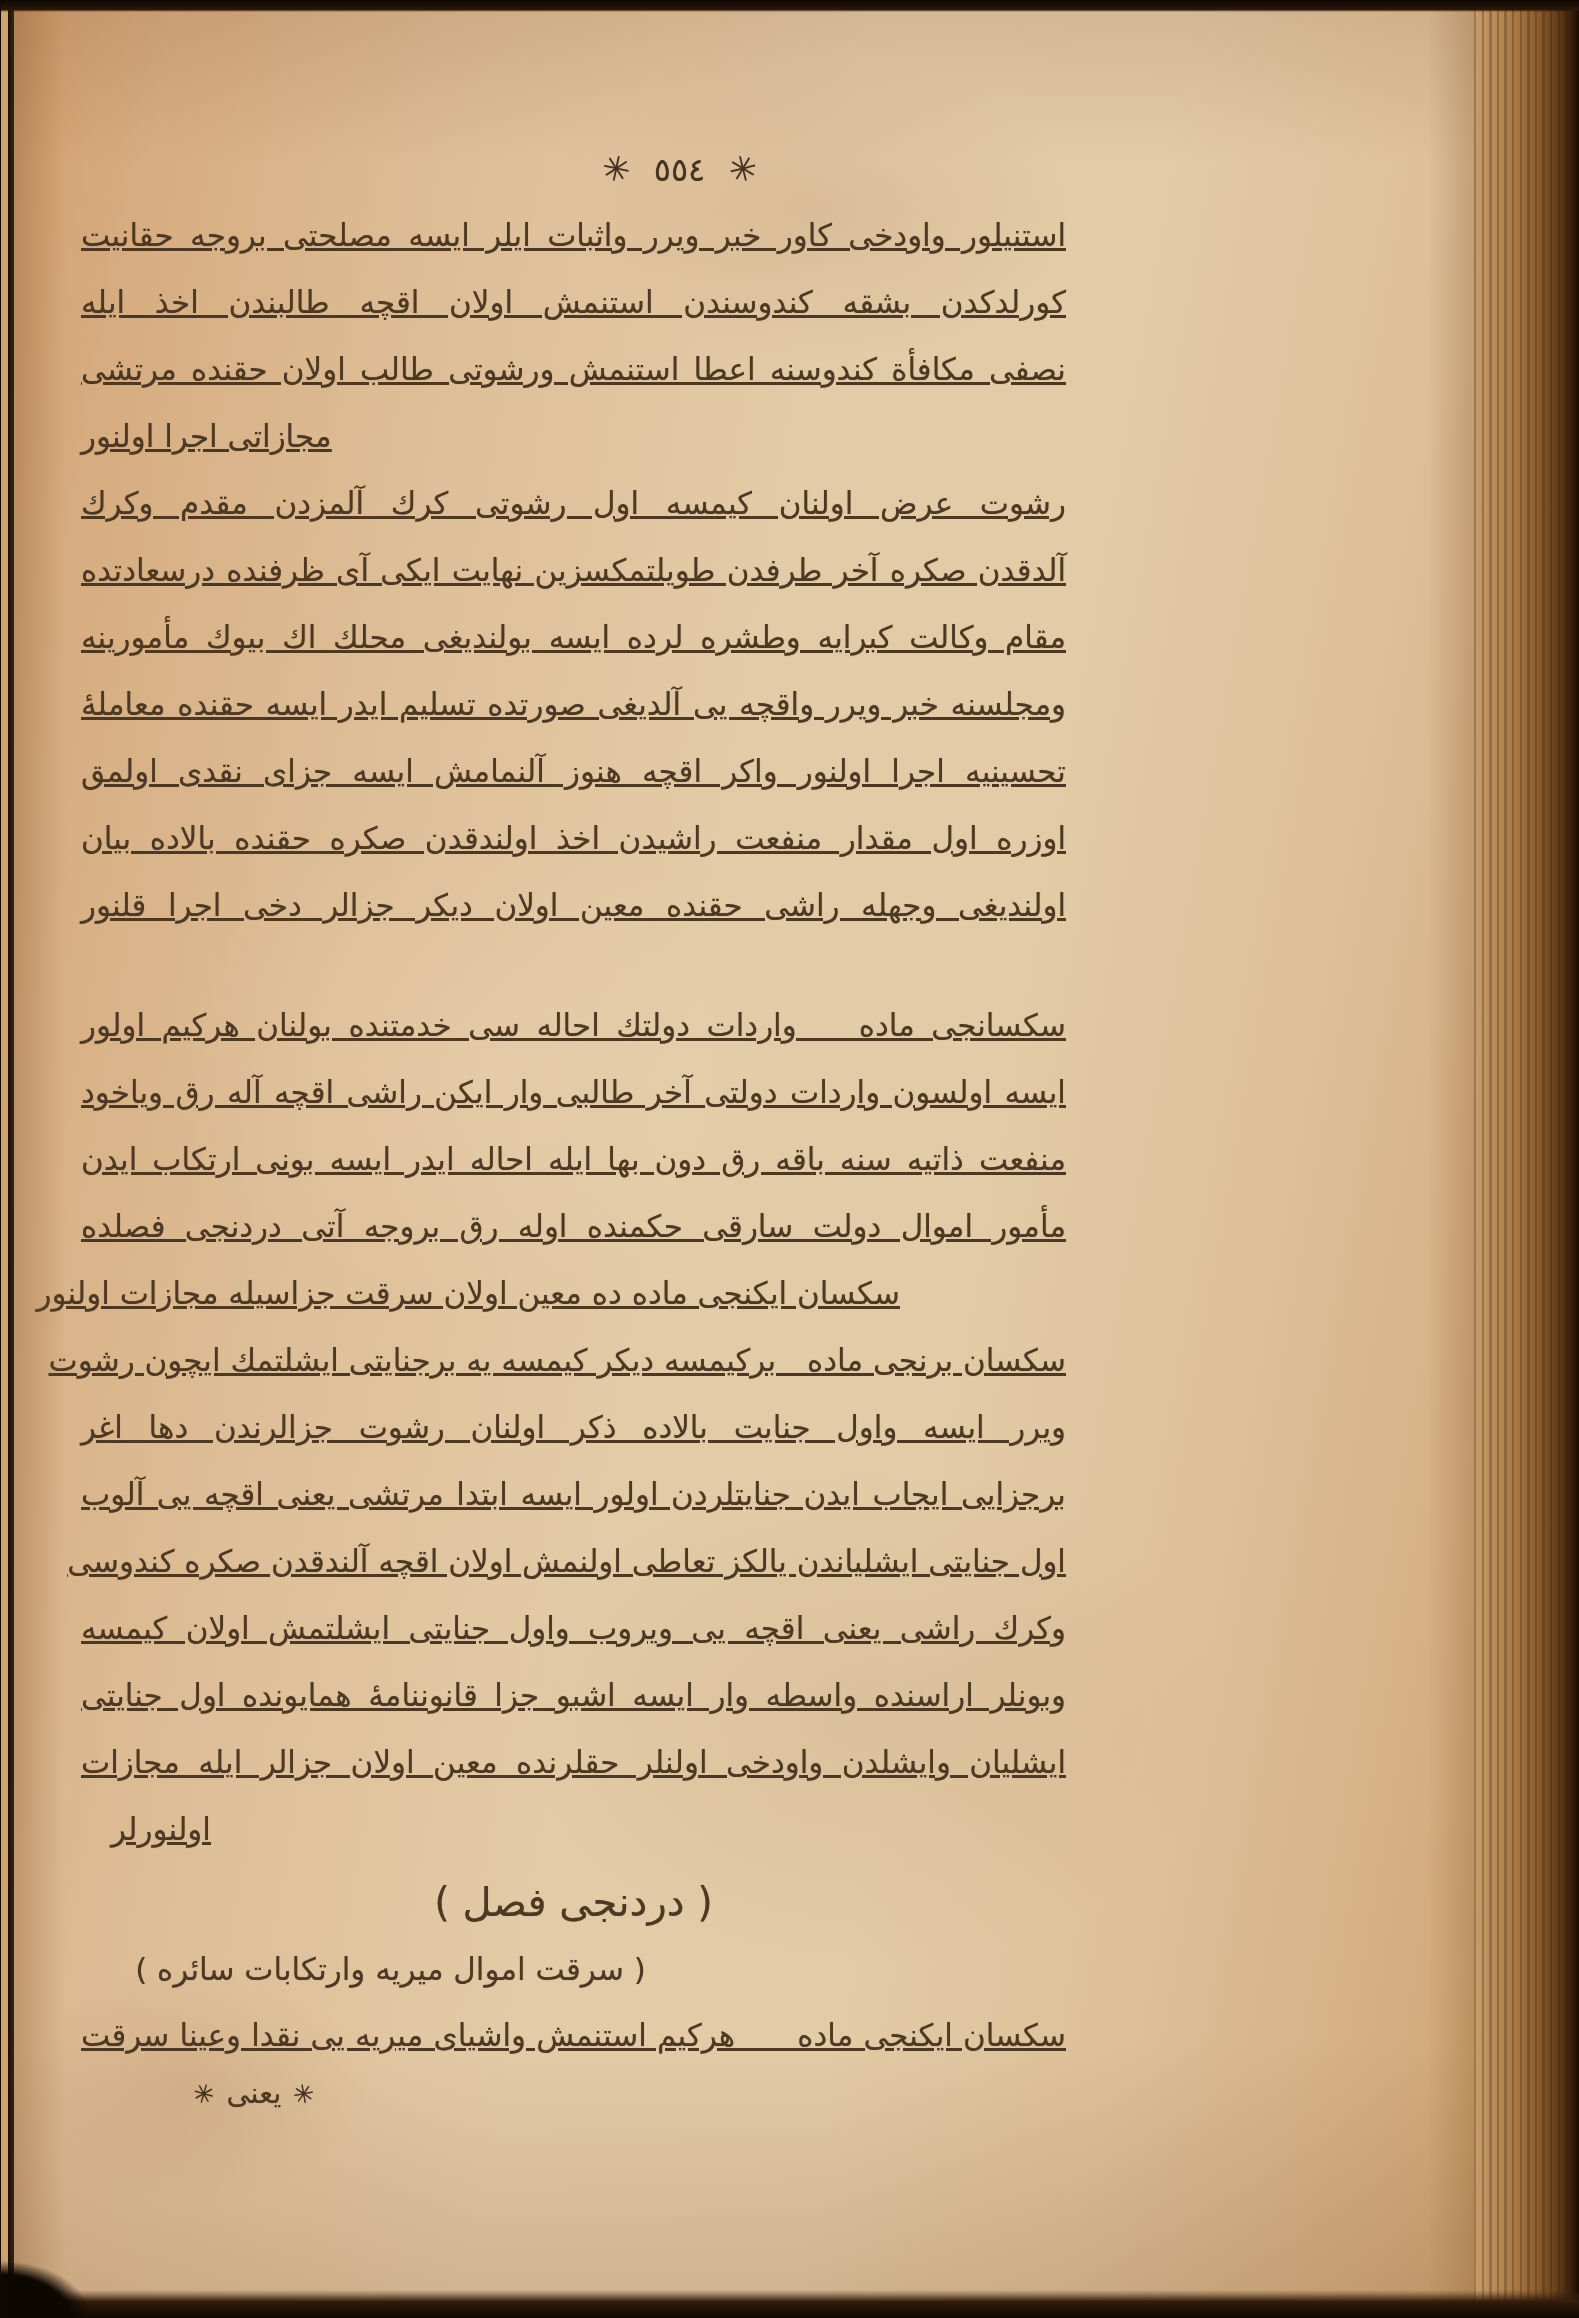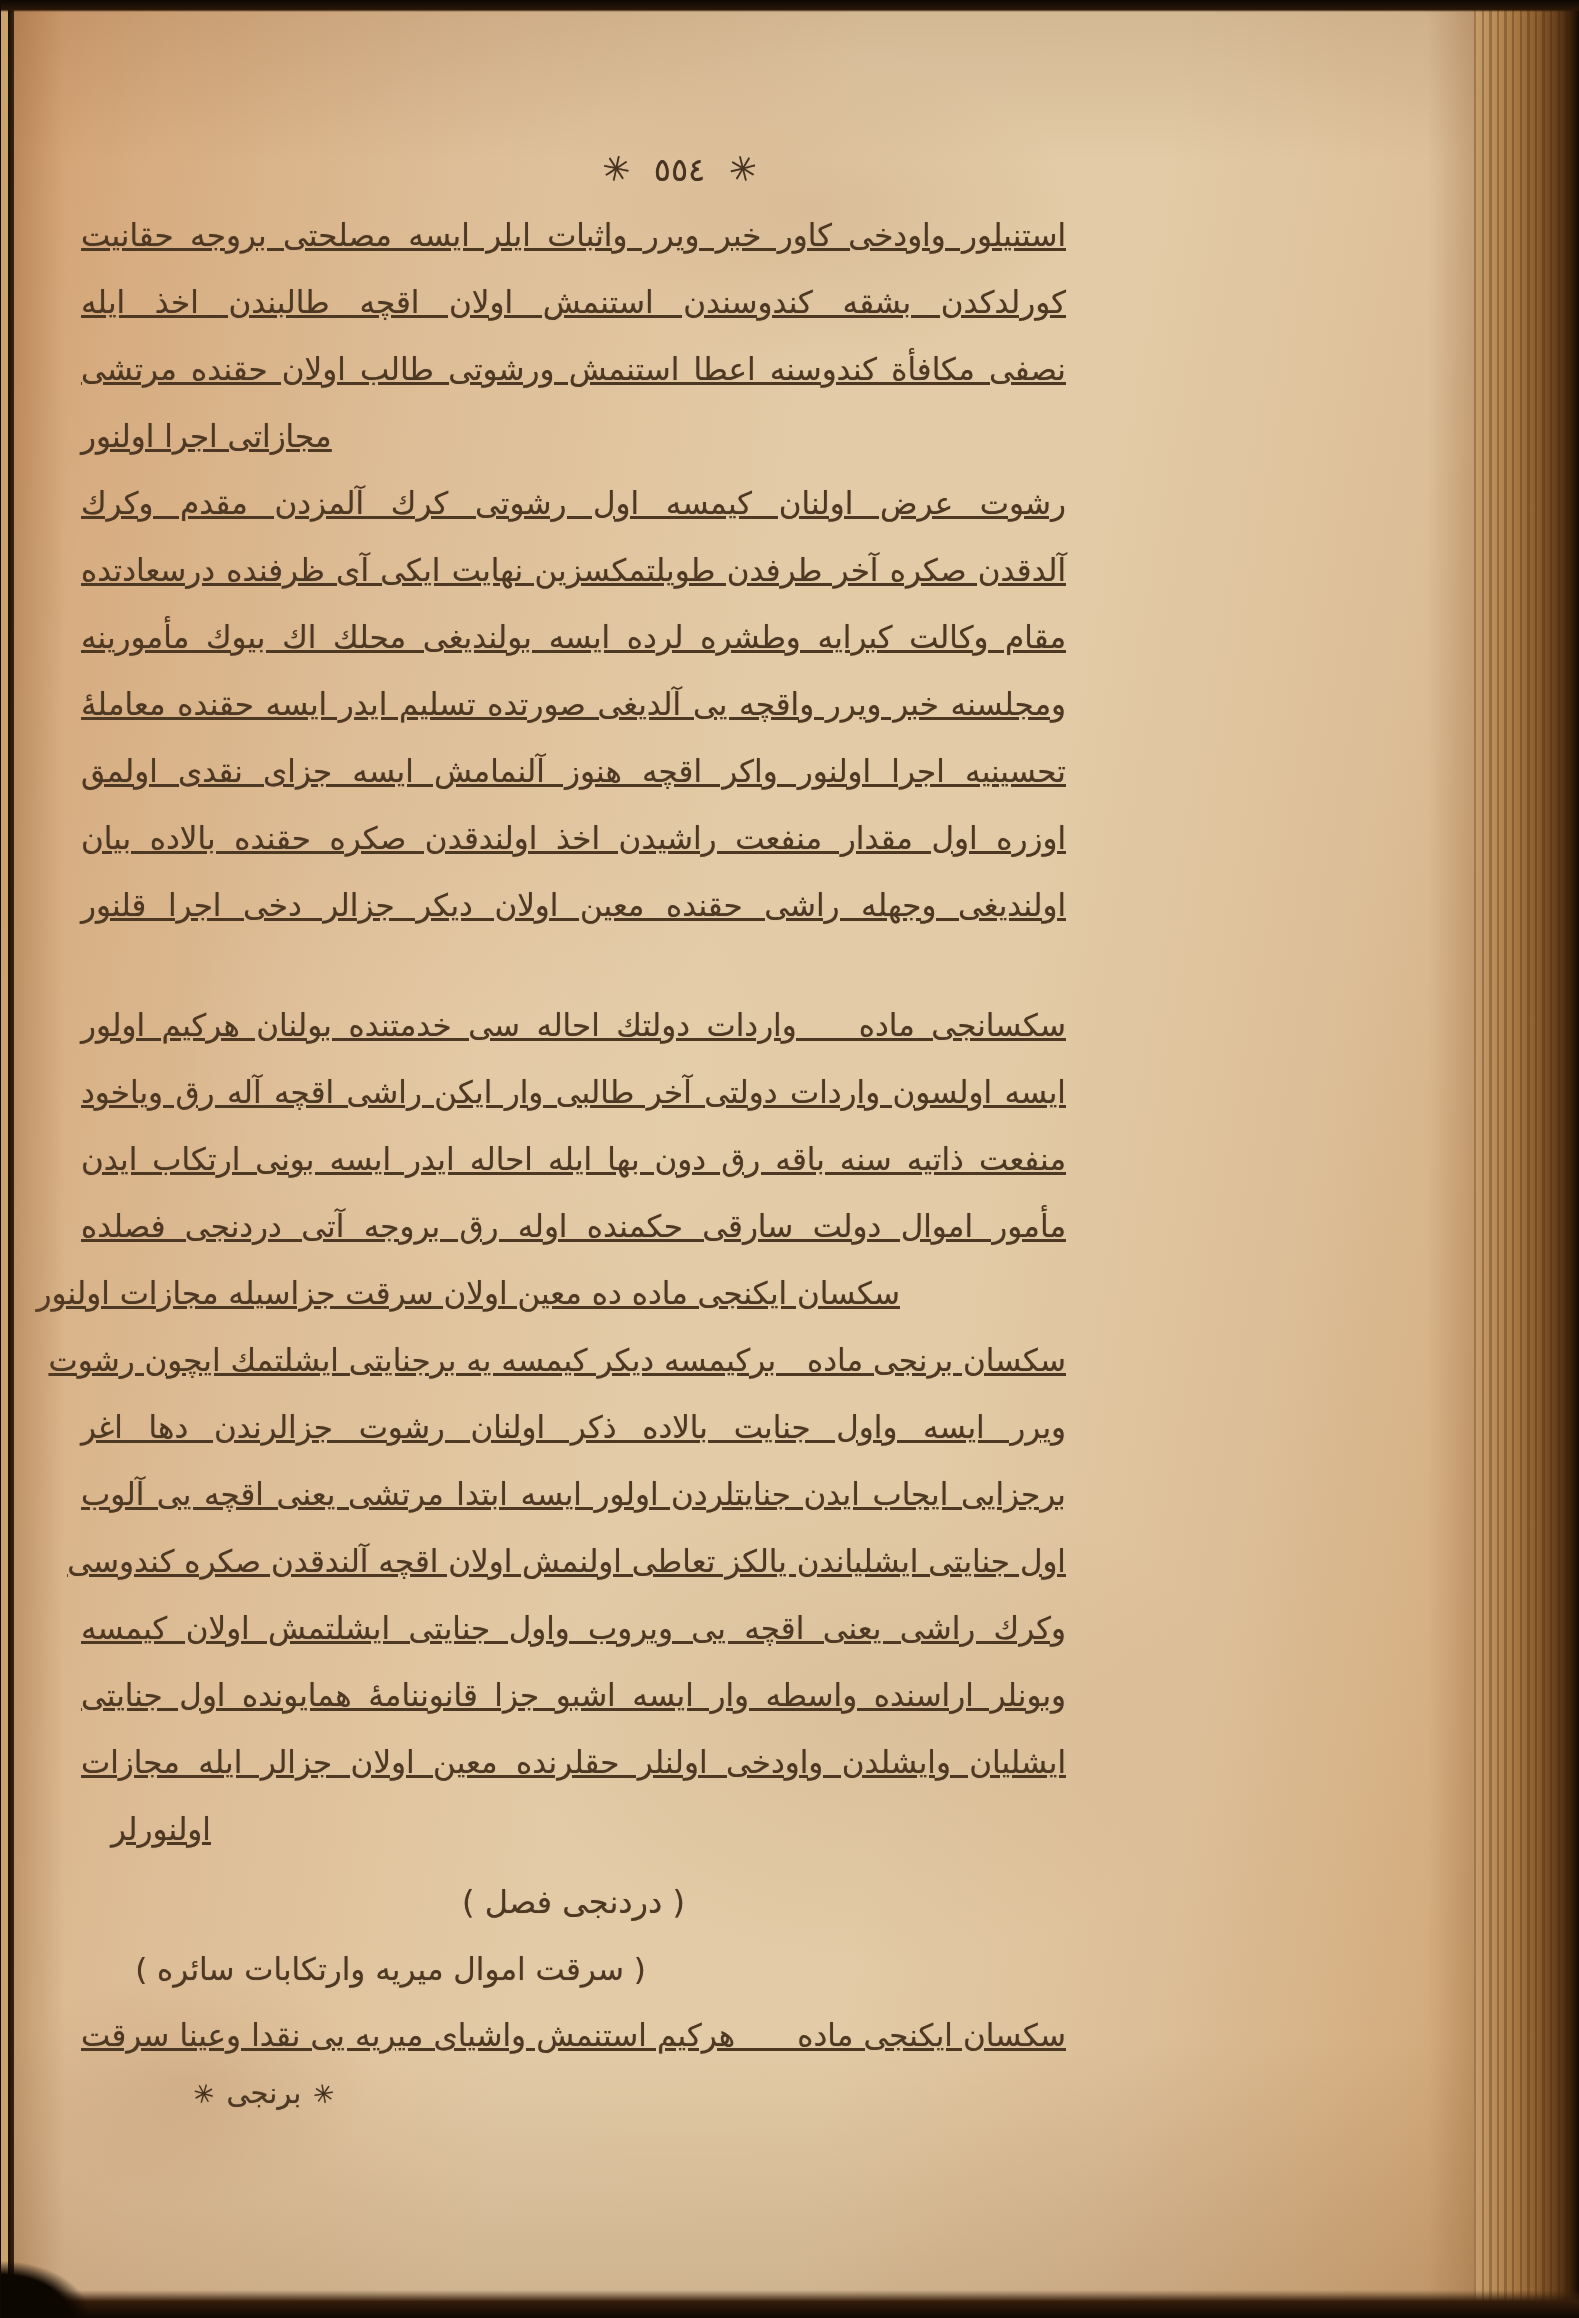--- a/index.html
+++ b/index.html
@@ -57,21 +57,21 @@
     text-align:justify;text-align-last:justify;text-justify:inter-word;
     white-space:nowrap;
   }
   .line.flush-left{text-align:left;text-align-last:left;}
   .line.flush-left.small-indent{padding-left:0;margin-right:0;padding-right:0;margin-left:30px;}
   .line.indent-both{padding-right:166px;padding-left:98px;}
   .para{margin:0;text-decoration:underline;}
   .para.gap-top{margin-top:53px;}
   .fasil-heading{
     height:68px;line-height:68px;margin-top:5.1px;
-    text-align:center;text-align-last:center;font-size:32px;white-space:nowrap;
+    text-align:center;text-align-last:center;font-size:40px;white-space:nowrap;
   }
   .fasil-subtitle{
     height:66px;line-height:66px;
     text-align:center;text-align-last:center;font-size:31px;white-space:nowrap;
     transform:translateX(187px); 
   }
   
   .fasil-subtitle{transform:translateX(-183px);}
   .catchline{
     margin-top:-5.1px;height:59px;line-height:59px;
@@ -127,21 +127,21 @@
     </div>
 
     <div class="fasil-heading">( دردنجى فصل )</div>
     <div class="fasil-subtitle">( سرقت اموال ميريه وارتكابات سائره )</div>
 
     <div class="para">
       <div class="line">سكسان ايكنجى ماده  هركيم استنمش واشياى ميريه يى نقدا وعينا سرقت</div>
     </div>
 
     <div class="catchline">
-      <span class="orn">✳</span><span>برنجى</span><span class="orn r">✳</span>
+      <span class="orn">✳</span><span>يعنى</span><span class="orn r">✳</span>
     </div>
 
   </div>
 </div>
 
 <div class="fore-edge-soft"></div>
 <div class="fore-edge"></div>
 <div class="edge-left-outer"></div>
 <div class="edge-left-line"></div>
 <div class="edge-left-shade"></div>

